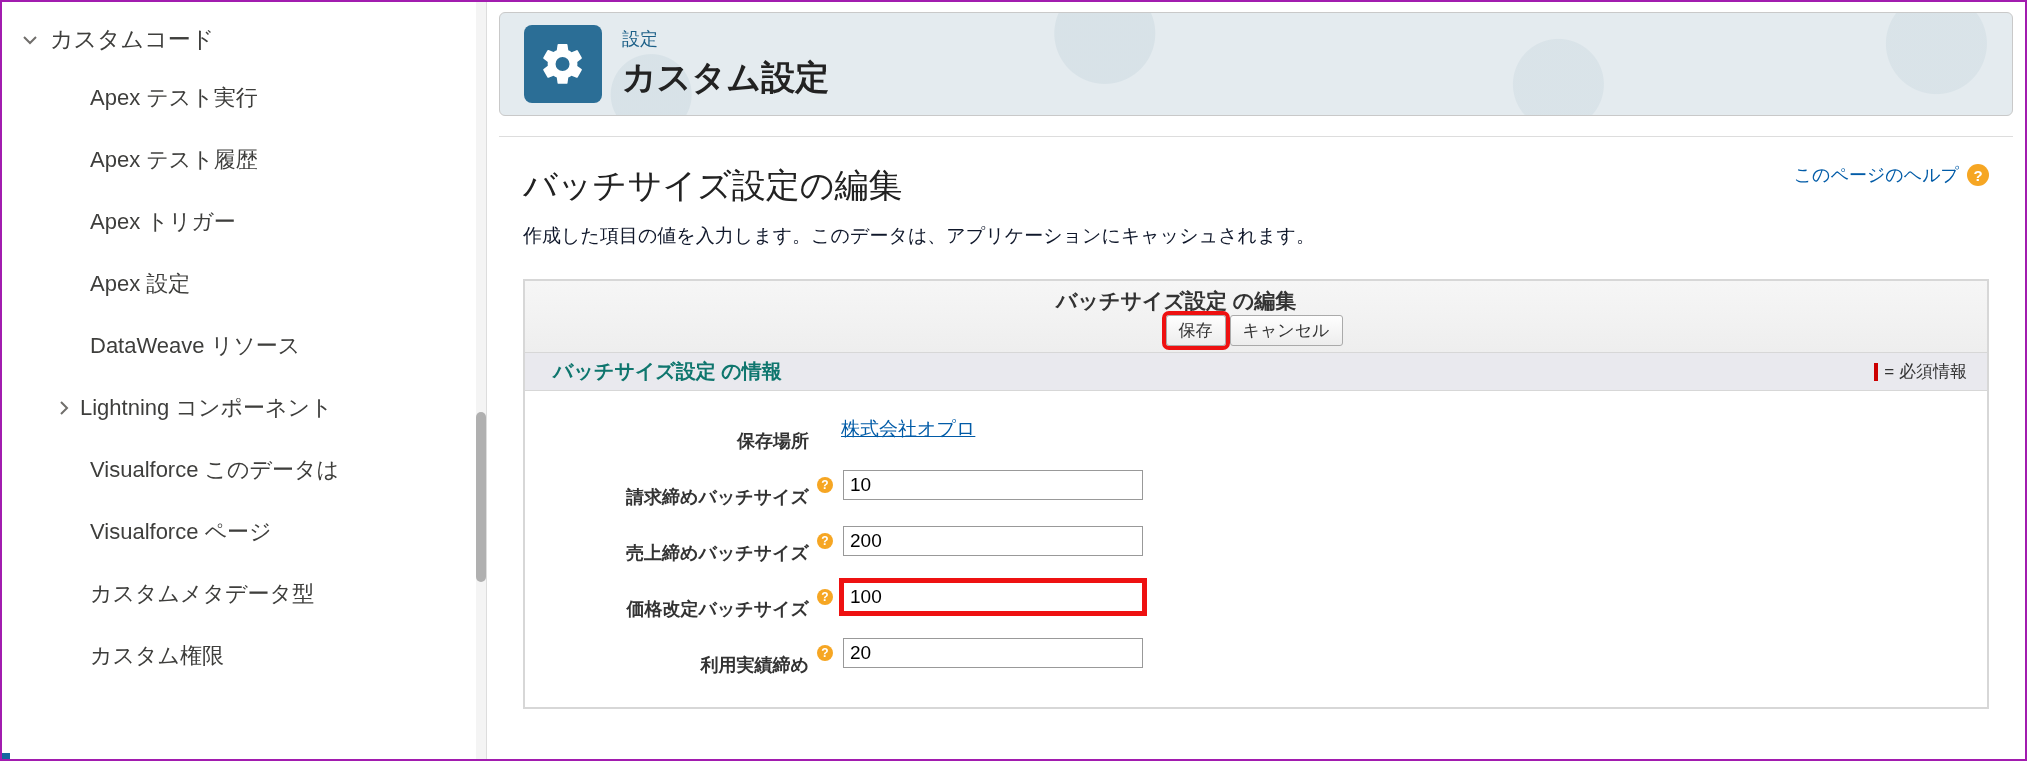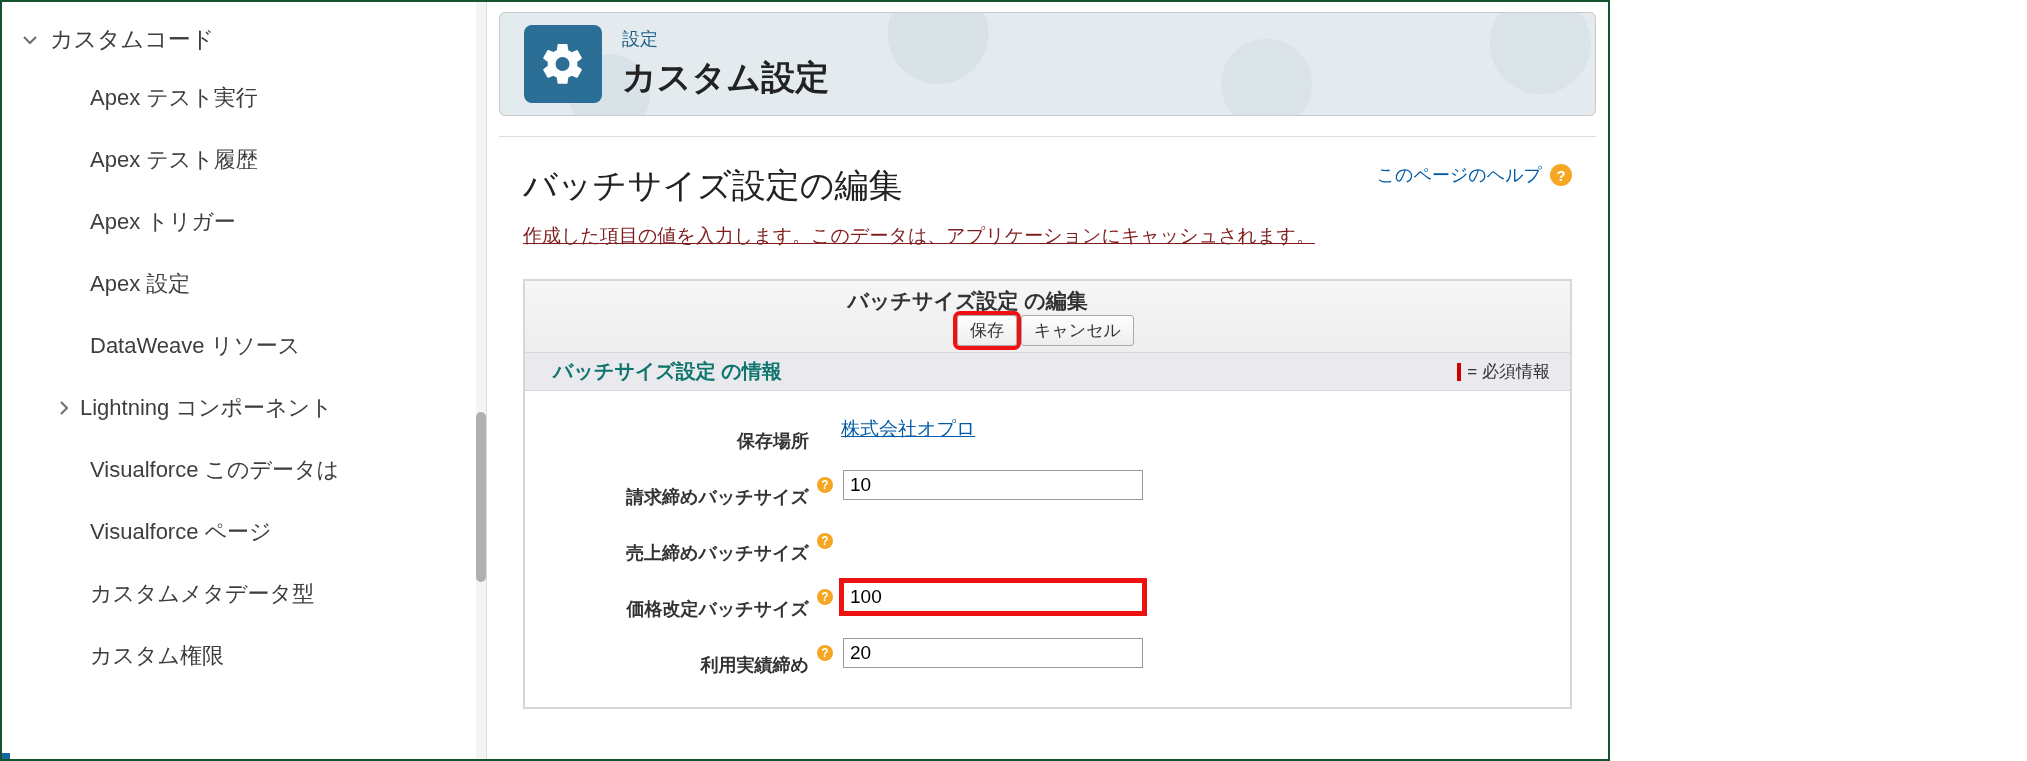--- a/index.html
+++ b/index.html
@@ -1,17 +1,17 @@
 <!DOCTYPE html>
 <html><head>
   <meta charset="utf-8">
   <style>
     * { margin: 0; padding: 0; box-sizing: border-box; }
     body { font-family: "Hiragino Kaku Gothic Pro", "Meiryo", sans-serif; background: #fff; color: #3e3e3c; }
-    .app { display: flex; width: 1610px; height: 761px; border: 2px solid #14532d; position: relative; }
+    .app { display: flex; width: 2027px; height: 761px; border: 2px solid #a21caf; position: relative; }
 
     
     .sidebar { width: 485px; height: 100%; background: #fff; border-right: 1px solid #ddd; position: relative; overflow: hidden; }
     .sidebar-inner { padding: 10px 0 0 10px; }
     .nav-parent { display: flex; align-items: center; padding: 12px 8px; font-size: 23px; color: #3e3e3c; cursor: pointer; }
     .nav-parent .chev { margin-right: 10px; color: #706e6b; display: inline-flex; width: 20px; justify-content: center; }
     .nav-children { padding-left: 70px; }
     .nav-item { padding: 16px 8px; font-size: 22px; color: #3e3e3c; cursor: pointer; white-space: nowrap; }
     .nav-sub-parent { display: flex; align-items: center; padding: 16px 8px 16px 0; font-size: 22px; color: #3e3e3c; cursor: pointer; margin-left: -28px;}
     .nav-sub-parent .chev { margin-right: 6px; color: #706e6b; display: inline-flex; width: 20px; justify-content: center; }
@@ -40,21 +40,21 @@
     .hdr-icon svg { width: 48px; height: 48px; fill: #fff; }
     .hdr-texts .crumb { color: #1b5f87; font-size: 18px; margin-bottom: 4px; }
     .hdr-texts .big { color: #222; font-size: 34px; font-weight: 600; }
 
     
     .content { border-top: 1px solid #ddd; margin-top: 20px; padding: 26px 24px 0 24px; }
     .page-head { display: flex; align-items: flex-start; justify-content: space-between; margin-bottom: 14px; }
     .page-title { font-size: 34px; color: #222; }
     .help-link { color: #015ba7; font-size: 18px; display: flex; align-items: center; cursor: pointer; white-space: nowrap;}
     .help-badge { display:inline-flex; width:22px; height:22px; border-radius:50%; background:#f6a623; color:#fff; align-items:center; justify-content:center; font-weight:bold; font-size:15px; margin-left:8px;}
-    .page-desc { font-size: 19px; color: #7f1d1d; margin-bottom: 30px; text-decoration: underline; }
+    .page-desc { font-size: 19px; color: #0f172a; margin-bottom: 30px; }
 
     
     .panel { border: 2px solid #d7d7d7; }
     .panel-bar {
       background: linear-gradient(#f6f6f6,#eee);
       border-bottom: 1px solid #d7d7d7;
       display: flex; align-items: center; padding: 6px 18px; flex-direction: column;
     }
     .bar-title { font-weight: bold; font-size: 21px; color: #333; width: 400px; }
     .bar-btns { display:flex; align-items:center; }
@@ -187,20 +187,21 @@
 
           <div class="frow">
             <div class="flabel">請求締めバッチサイズ</div>
             <span class="fhelp">?</span>
             <input class="finput" value="10" style="">
           </div>
 
           <div class="frow">
             <div class="flabel">売上締めバッチサイズ</div>
             <span class="fhelp">?</span>
+            <input class="finput" value="200" style="">
           </div>
 
           <div class="frow">
             <div class="flabel">価格改定バッチサイズ</div>
             <span class="fhelp">?</span>
             <input class="finput hl" value="100" style="">
           </div>
 
           <div class="frow">
             <div class="flabel">利用実績締め</div>

